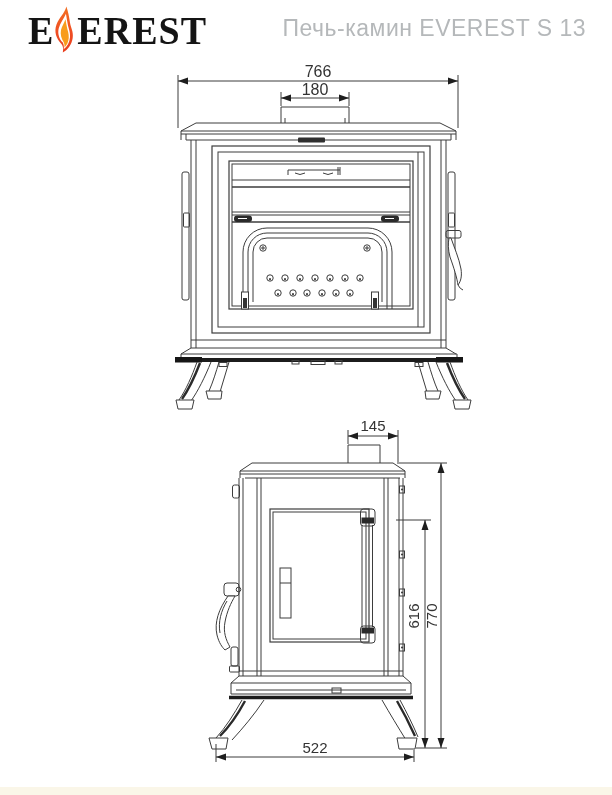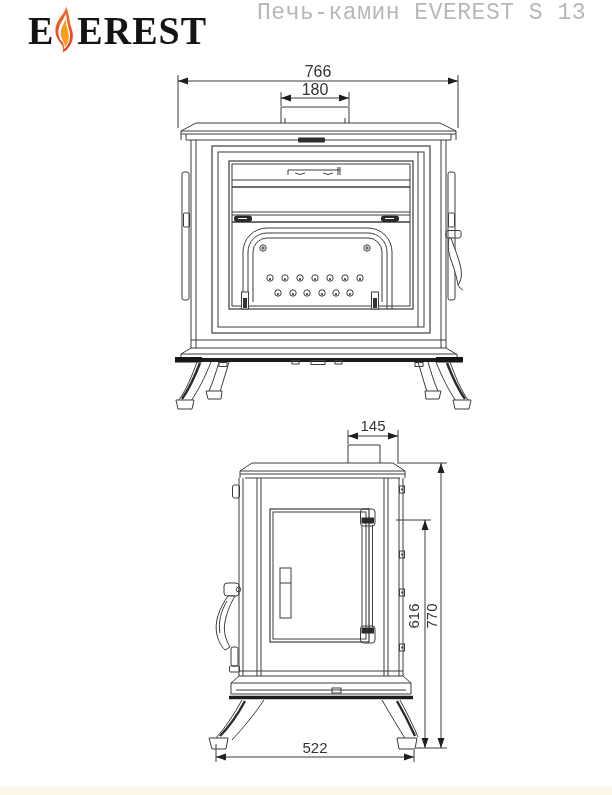--- a/index.html
+++ b/index.html
@@ -4,22 +4,22 @@
 <style>
   html,body{margin:0;padding:0;background:#ffffff;}
   .page{position:relative;width:612px;height:795px;background:#ffffff;overflow:hidden;
         font-family:"Liberation Sans",sans-serif;}
   .hdr{position:absolute;left:0;top:0;width:612px;height:58px;}
   .logo{position:absolute;left:28px;top:4px;display:flex;align-items:center;
         font-family:"Liberation Serif",serif;font-weight:bold;font-size:38px;
         color:#141414;letter-spacing:1px;line-height:1;}
   .logo .ltr{display:inline-block;transform:scaleY(1.05);}
   .logo svg{display:block;margin:0 -2px;}
-  .ttl{position:absolute;right:26px;top:0;font-size:23px;color:#b5b8ba;
-       letter-spacing:0.5px;font-weight:400;white-space:nowrap;font-family:Liberation Mono, monospace;}
+  .ttl{position:absolute;right:26px;top:15px;font-size:23px;color:#b5b8ba;
+       letter-spacing:0.5px;font-weight:400;white-space:nowrap;}
   svg.draw{position:absolute;left:0;top:0;}
   .strip{position:absolute;left:0;bottom:0;width:612px;height:8px;background:#faf6e8;}
   text{font-family:"Liberation Sans",sans-serif;fill:#333;}
 </style>
 </head>
 <body>
 
 <div class="page">
 
   <div class="hdr">

